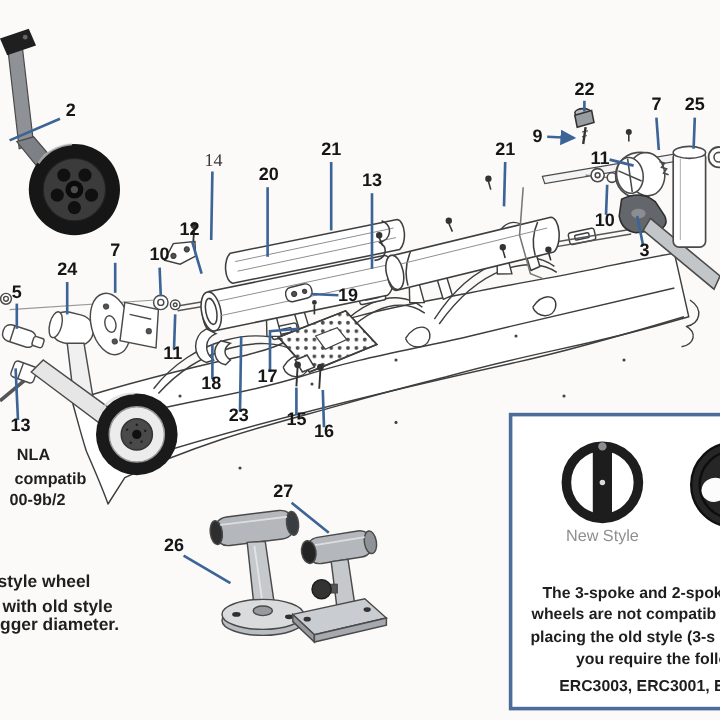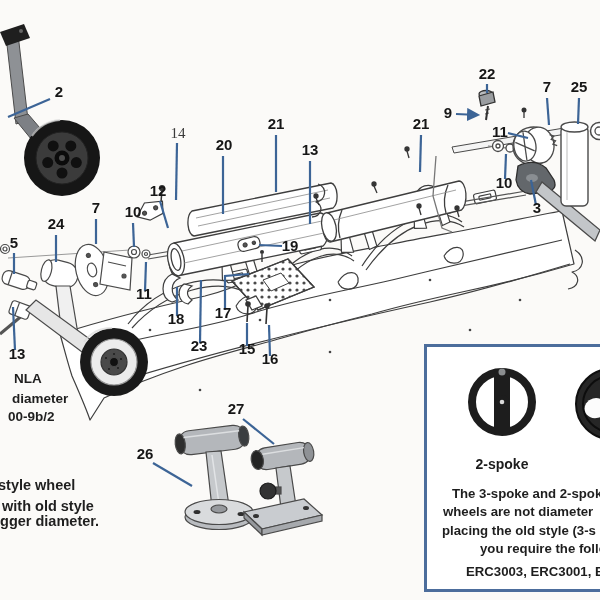--- a/index.html
+++ b/index.html
@@ -337,21 +337,21 @@
     <text x="270" y="364">16</text>
     <text x="290" y="251">19</text>
     <text x="145" y="459">26</text>
     <text x="236" y="414">27</text>
   </g>
 </svg>
 
 
 <div class="note nla">
   <span style="left:2px;top:371px;">NLA</span>
-  <span style="left:0px;top:391px;">diameter</span>
+  <span style="left:0px;top:391px;">compatib</span>
   <span style="left:-4px;top:409px;">00-9b/2</span>
 </div>
 <div class="note wheelnote">
   <span style="left:-2px;top:477px;">style wheel</span>
   <span style="left:2px;top:498px;">with old style</span>
   <span style="left:-4px;top:513px;">igger diameter.</span>
 </div>
 
 
 <div class="inset">
@@ -372,23 +372,23 @@
       <g transform="rotate(135)">
             <ellipse cy="-16" rx="10" ry="11" fill="#fcfcfc"></ellipse>
           </g>
       <g transform="rotate(255)">
             <ellipse cy="-16" rx="10" ry="11" fill="#fcfcfc"></ellipse>
           </g>
       <circle r="6.5" fill="#141414"></circle>
       <circle r="2" fill="#8a8a8a"></circle>
     </g>
   </svg>
-  <div class="cap cap-spoke">2-spoke</div>
+  <div class="cap cap-new">New Style</div>
   <div class="body">
     <span class="l1">The 3-spoke and 2-spok</span>
-    <span class="l2">wheels are not diameter</span>
+    <span class="l2">wheels are not compatib</span>
     <span class="l3">placing the old style (3-s</span>
     <span class="l4">you require the follo</span>
     <span class="l5">ERC3003, ERC3001, E</span>
   </div>
 </div>
 
 </div>
 
 </body></html>

